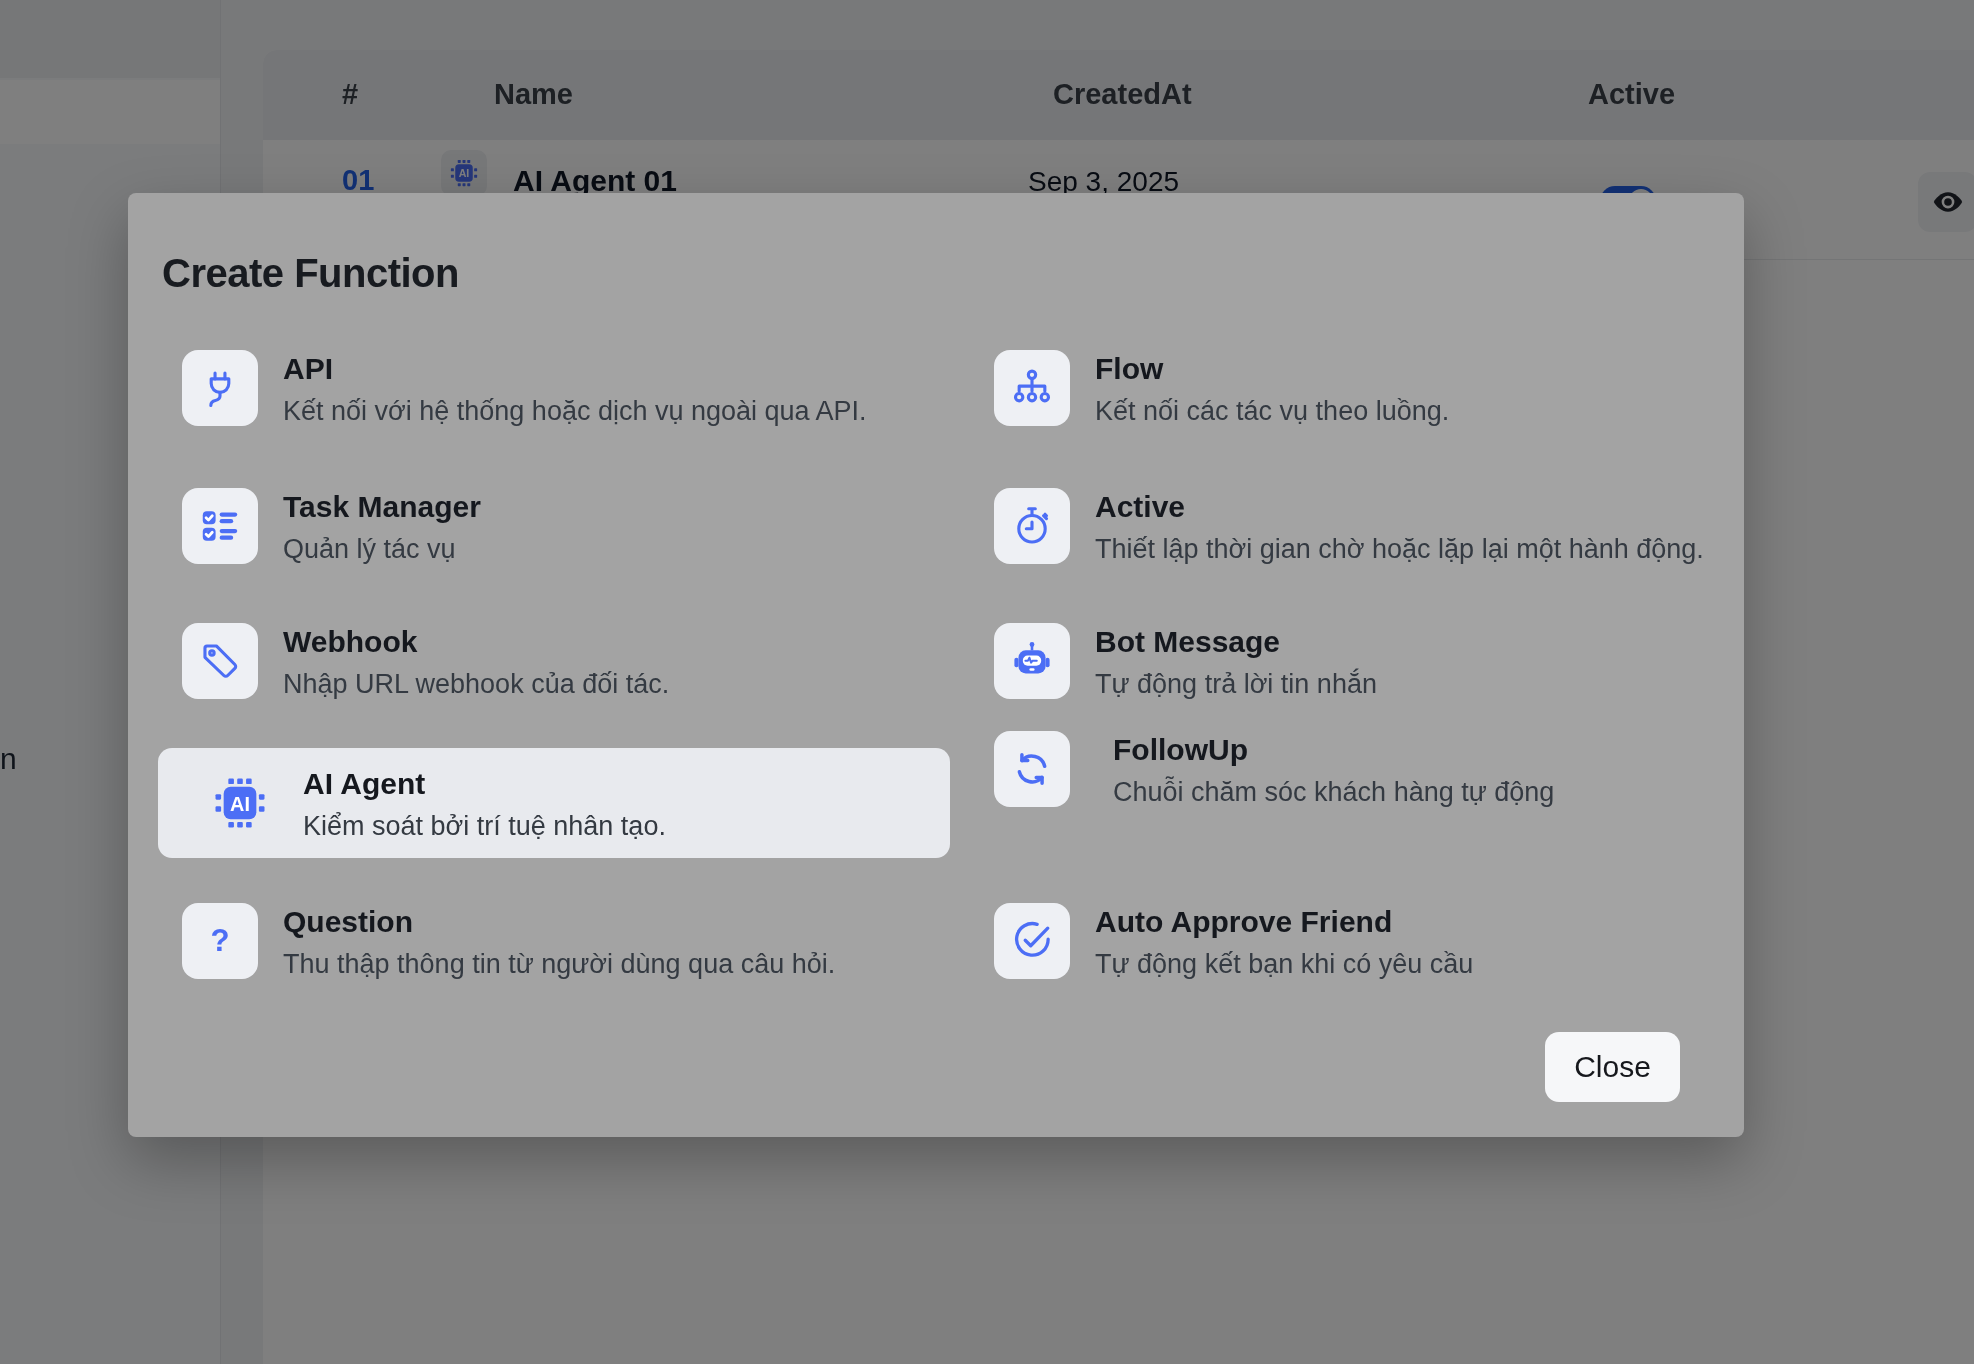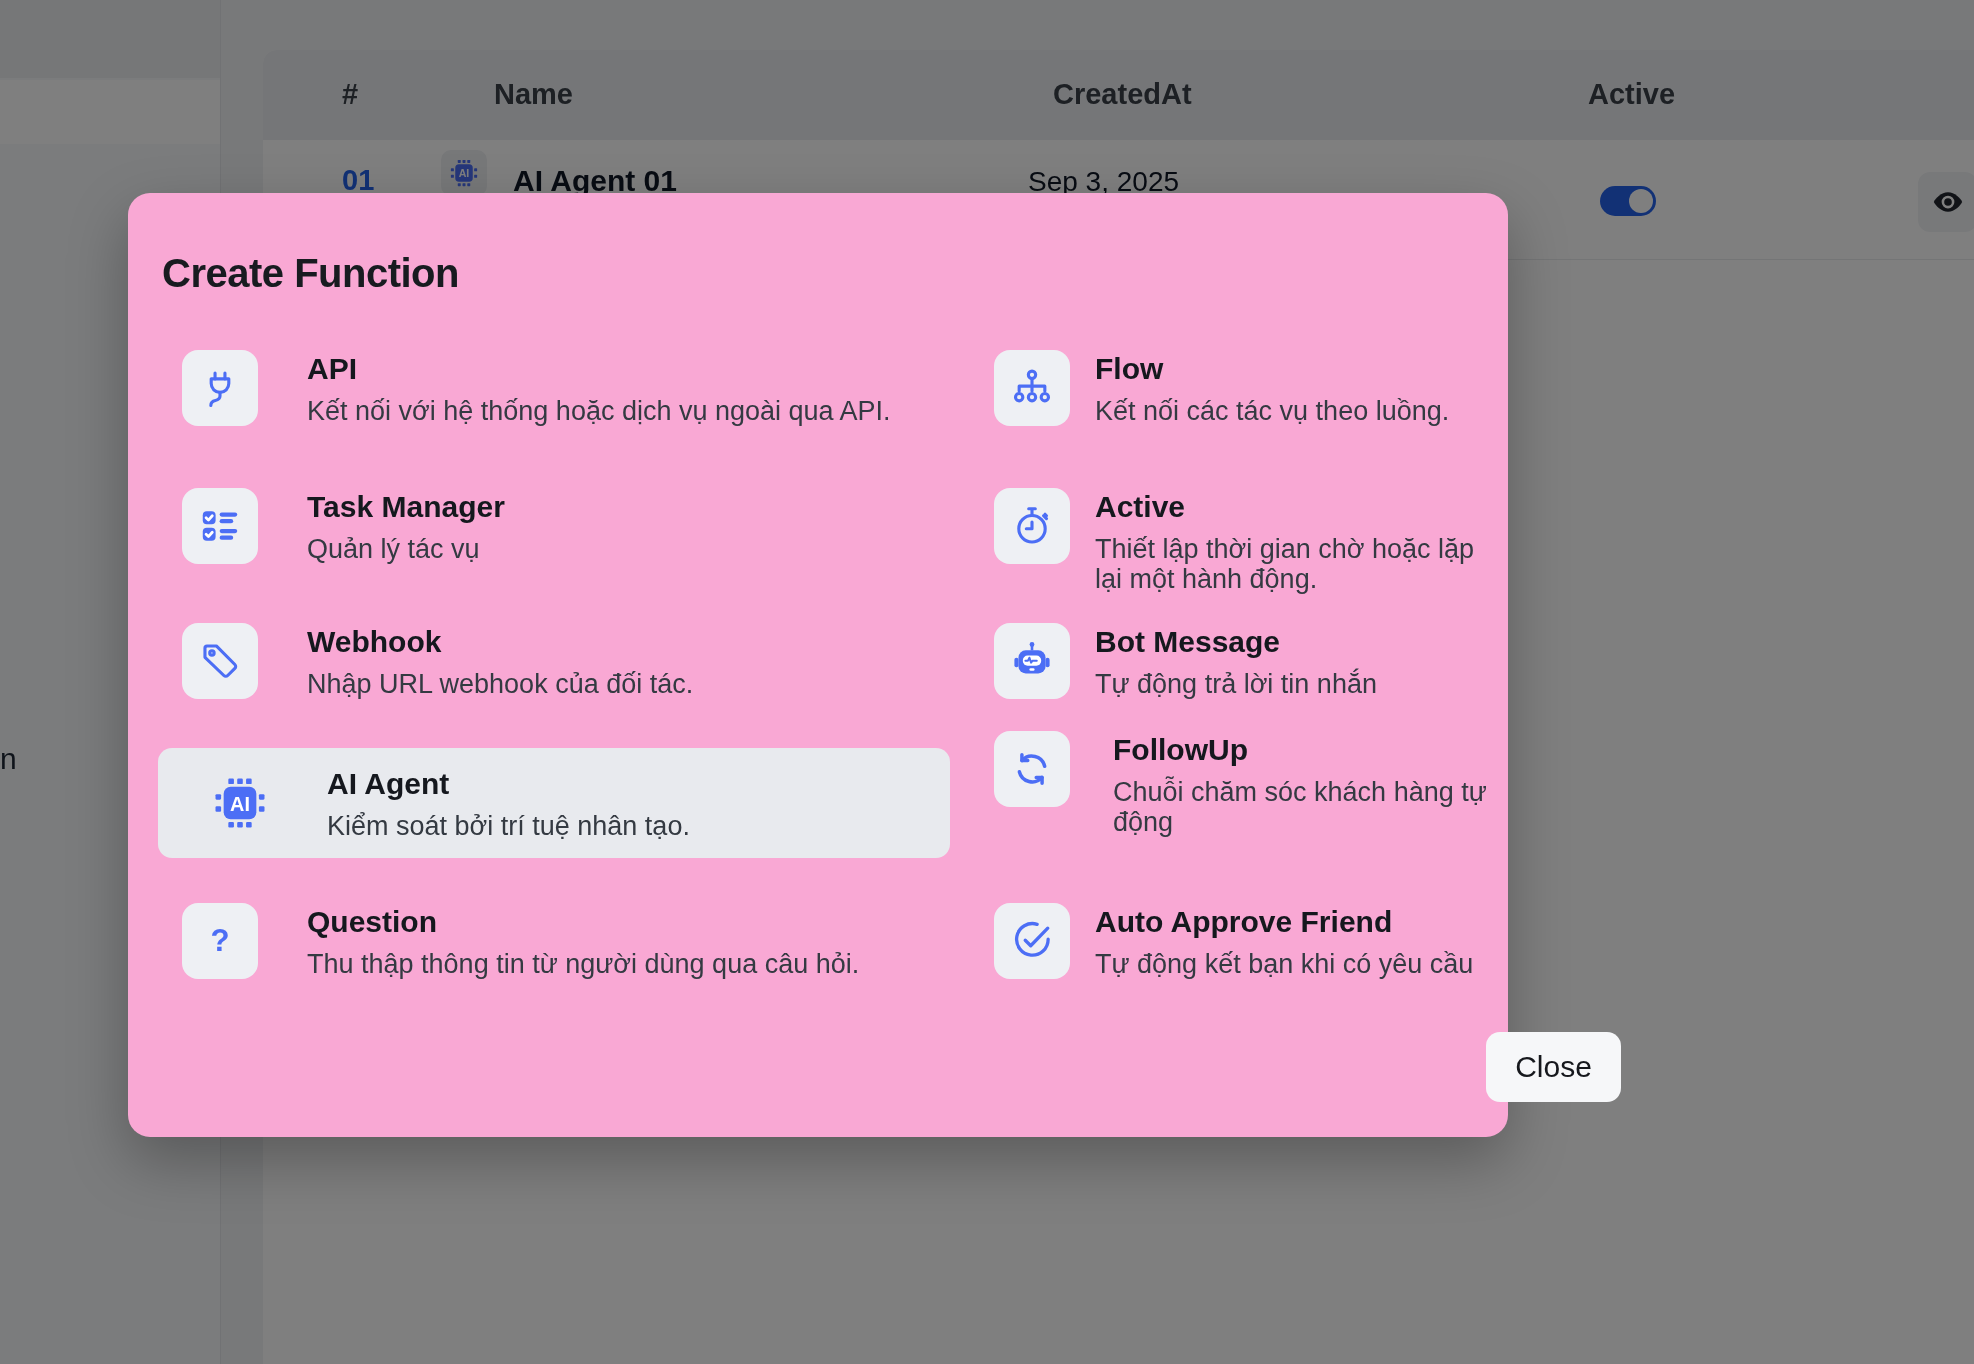--- a/index.html
+++ b/index.html
@@ -23,36 +23,36 @@
   .row-index{position:absolute;left:79px;top:24px;font-size:29px;font-weight:700;color:#2563eb;}
   .row-icon-box{position:absolute;left:178px;top:10px;width:46px;height:46px;border-radius:10px;background:#eef0f3;display:flex;align-items:center;justify-content:center;}
   .row-name{position:absolute;left:250px;top:24px;font-size:30px;font-weight:700;color:#111827;}
   .row-created{position:absolute;left:765px;top:26px;font-size:28px;color:#111827;}
   .toggle{position:absolute;left:1337px;top:46px;width:56px;height:30px;border-radius:15px;background:var(--toggle,#2563eb);}
   .toggle-knob{position:absolute;right:3px;top:3px;width:24px;height:24px;border-radius:50%;background:#ffffff;}
   .eye-button{position:absolute;left:1918px;top:172px;width:59px;height:60px;border-radius:12px;background:#f1f3f5;display:flex;align-items:center;justify-content:center;}
   
   .overlay{position:absolute;inset:0;background:var(--overlay,rgba(0,0,0,0.5));z-index:10;}
   
-  .modal{position:absolute;left:128px;top:193px;width:1380px;height:944px;background:#f9a8d4;
-         border-radius:22px;z-index:20;box-shadow:0 24px 60px rgba(0,0,0,.28);}
+  .modal{position:absolute;left:128px;top:193px;width:1616px;height:944px;background:#a3a3a3;
+         border-radius:8px;z-index:20;box-shadow:0 24px 60px rgba(0,0,0,.28);}
   .modal-title{position:absolute;left:34px;top:58px;font-size:40px;font-weight:700;color:#181b20;letter-spacing:-.5px;}
   .item{position:absolute;display:flex;align-items:flex-start;cursor:pointer;}
   .icon-box{width:76px;height:76px;border-radius:16px;background:#eef0f4;flex:0 0 76px;
             display:flex;align-items:center;justify-content:center;}
   .icon-box.bare{background:transparent;}
   .item-text{margin-left:25px;padding-top:2px;}
   .item-title{font-size:30px;font-weight:700;color:#15181e;line-height:34px;}
   .item-desc{font-size:27px;color:#343a42;line-height:30px;margin-top:10px;}
   .item.selected{background:#e8eaee;border-radius:14px;padding:17px 0 17px 44px;}
   
-  .col-l{left:54px;gap:24px;}  .col-r{left:830px;padding-left:36px;}
+  .col-l{left:54px;}  .col-r{left:830px;padding-left:36px;}
   .r1{top:157px;} .r2{top:295px;} .r3{top:430px;} .r4{top:538px;gap:18px;} .r5{top:710px;}
   .item.selected.col-l{left:30px;top:555px;width:748px;}
-  .close-button{position:absolute;left:1358px;top:839px;width:135px;height:70px;border-radius:14px;
+  .close-button{position:absolute;left:1417px;top:839px;width:135px;height:70px;border-radius:14px;
                 background:#f6f7f9;border:none;font-family:inherit;font-size:30px;color:#16181d;
                 display:flex;align-items:center;justify-content:center;cursor:pointer;text-align:center;}
   svg{display:block;}
   .ai-chip-text{font-family:"Liberation Sans",sans-serif;font-weight:bold;}
 </style>
 </head>
 <body>
 
 <div id="screen">
 

